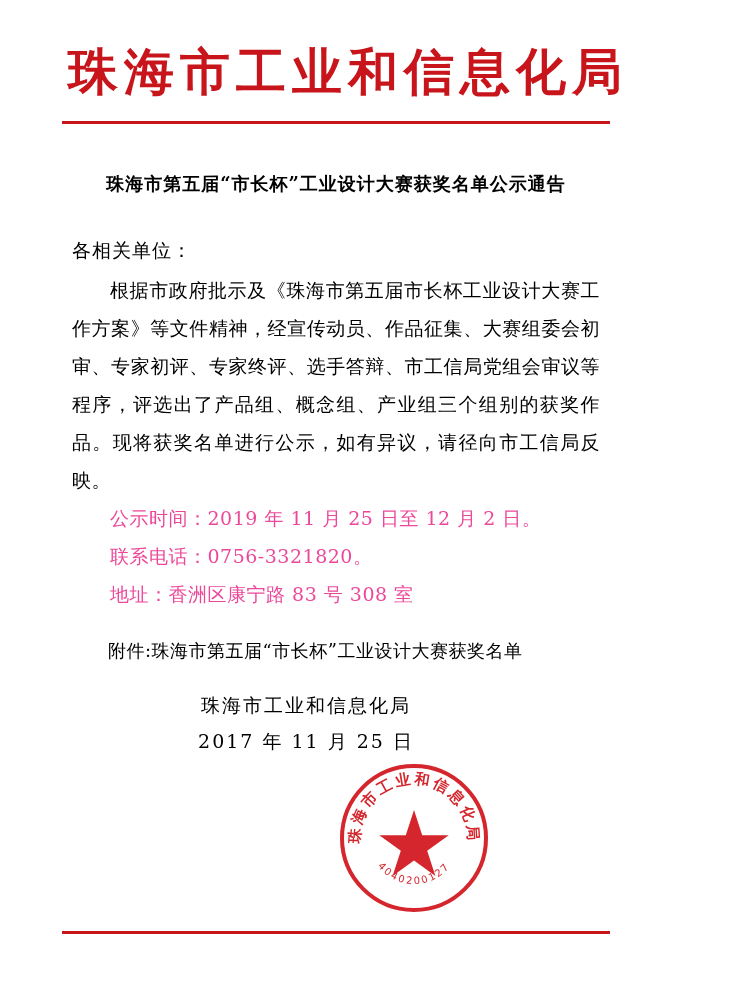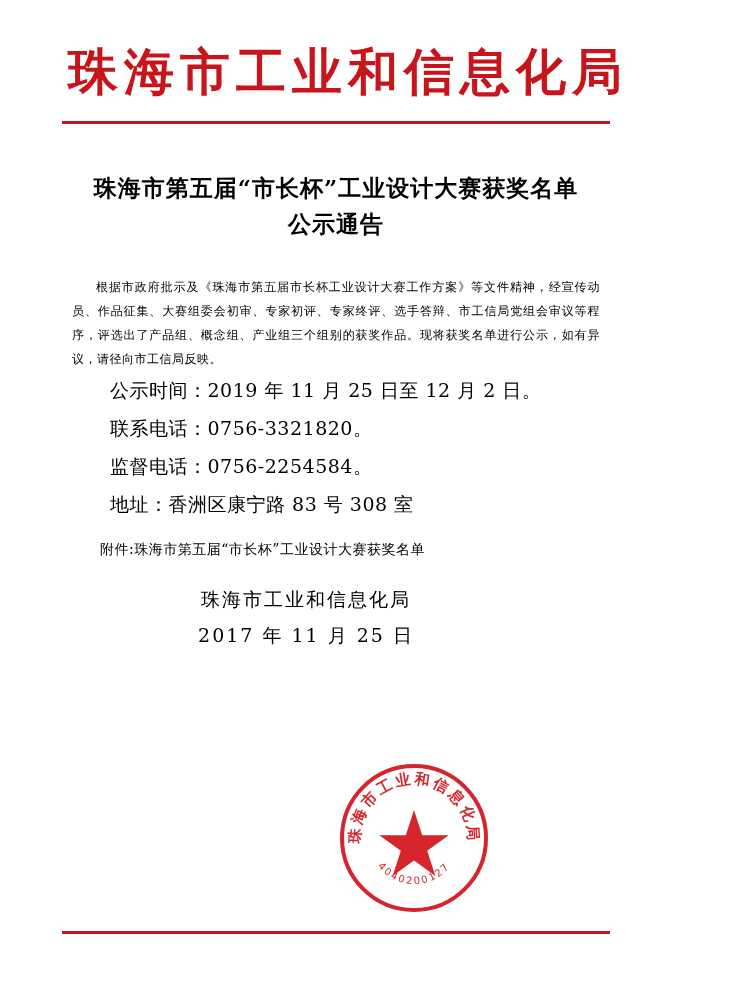--- a/index.html
+++ b/index.html
@@ -44,57 +44,57 @@
     height: 3px;
     background: #c8151b;
     width: 100%;
   }
 
   
   .doc-title {
     margin-top: 46px;
     text-align: center;
     font-weight: bold;
-    font-size: 23px;
+    font-size: 18px;
     line-height: 1.55;
     color: #000;
     letter-spacing: 1px;
     padding: 0 22px;
   }
 
   
   .body-wrap {
     margin-top: 34px;
     padding: 0 10px;
   }
   .salutation {
     font-size: 19px;
     line-height: 1.95;
     color: #000;
     letter-spacing: 1px;
   }
   .para {
-    font-size: 12px;
+    font-size: 19px;
     line-height: 2.0;
     color: #000;
     text-indent: 2em;
     letter-spacing: 0.5px;
     text-align: justify;
     margin-top: 2px;
   }
   .info-line {
     font-size: 19px;
     line-height: 2.0;
-    color: #000000;
+    color: #ec4899;
     text-indent: 2em;
     letter-spacing: 0.5px;
   }
   .attachment {
-    margin-top: 12px;
-    font-size: 14px;
+    margin-top: 20px;
+    font-size: 18px;
     line-height: 2.0;
     color: #000;
     text-indent: 2em;
     letter-spacing: 0.5px;
   }
 
   
   .sign-block {
     margin-top: 18px;
     text-align: center;
@@ -138,26 +138,26 @@
 
   <div class="masthead">
     <div class="masthead-title">珠海市工业和信息化局</div>
     <div class="masthead-rule"></div>
   </div>
 
   <div class="doc-title">珠海市第五届“市长杯”工业设计大赛获奖名单公示通告</div>
 
   <div class="body-wrap">
 
+    <div class="salutation">各相关单位：</div>
 
     <div class="para">根据市政府批示及《珠海市第五届市长杯工业设计大赛工作方案》等文件精神，经宣传动员、作品征集、大赛组委会初审、专家初评、专家终评、选手答辩、市工信局党组会审议等程序，评选出了产品组、概念组、产业组三个组别的获奖作品。现将获奖名单进行公示，如有异议，请径向市工信局反映。</div>
 
     <div class="info-line">公示时间：2019 年 11 月 25 日至 12 月 2 日。</div>
     <div class="info-line">联系电话：0756-3321820。</div>
-    <div class="info-line">监督电话：0756-2254584。</div>
     <div class="info-line">地址：香洲区康宁路 83 号 308 室</div>
 
     <div class="attachment">附件:珠海市第五届“市长杯”工业设计大赛获奖名单</div>
 
     <div class="sign-block">
       <div class="sign-line">珠海市工业和信息化局</div>
       <div class="sign-line">2017 年 11 月 25 日</div>
     </div>
 
   </div>

